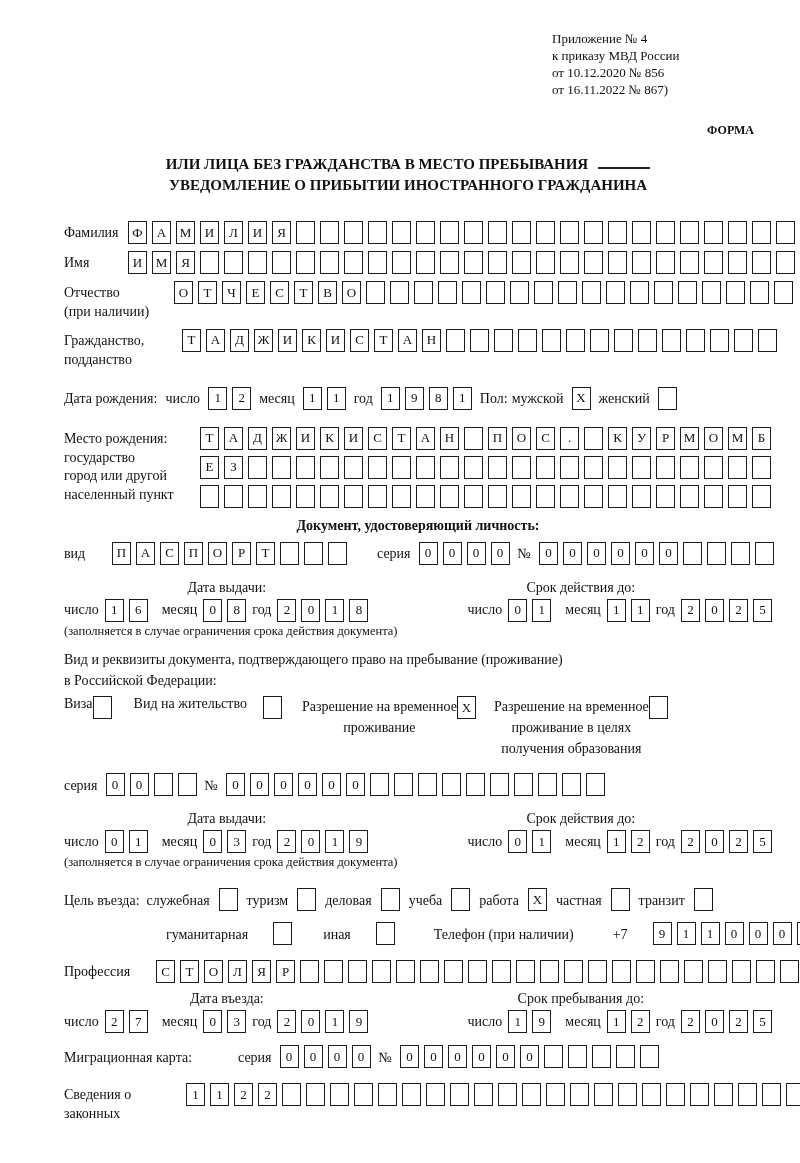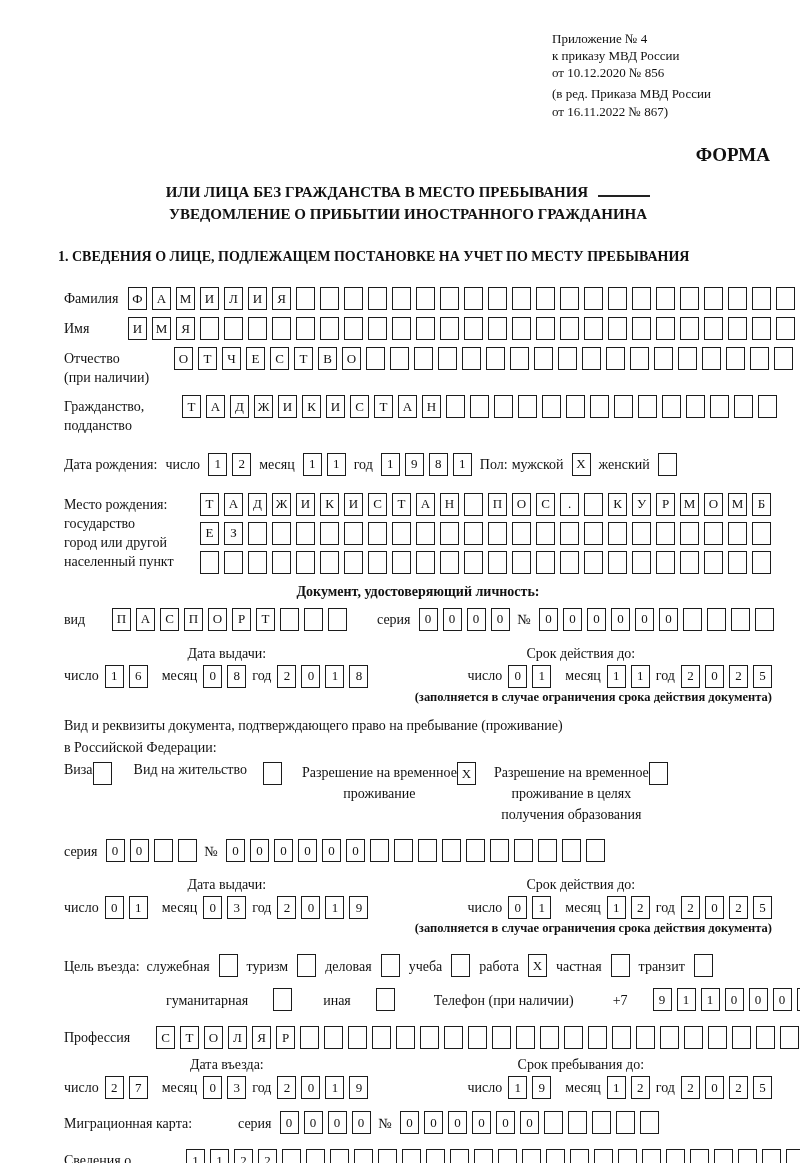--- a/index.html
+++ b/index.html
@@ -1,72 +1,70 @@
 <!DOCTYPE html>
 <html lang="ru"><head>
 <meta charset="utf-8">
 <style>
   html,body{margin:0;padding:0;background:#ffffff;}
   body{width:800px;min-height:1163px;font-family:"Liberation Serif","DejaVu Serif",serif;color:#111;}
   .page{padding:30px 28px 20px 64px;width:708px;}
 
   .hdr{margin-left:488px;font-size:13px;line-height:1.32;}
   .hdr .gap{margin-top:4px;}
-  .forma{font-weight:bold;font-size:19px;text-align:right;padding-right:2px;margin:24px 0 16px;}
+  .forma{font-weight:bold;font-size:12px;text-align:right;padding-right:2px;margin:24px 16px 16px;}
 
   .title{font-weight:bold;font-size:15px;text-align:center;line-height:1.45;margin-bottom:24px;margin-left:-20px;}
   .uline{display:inline-block;width:52px;border-bottom:2px solid #222;margin-left:10px;vertical-align:baseline;}
 
   .sect{font-weight:bold;font-size:14px;margin-bottom:22px;white-space:nowrap;margin-left:-6px;}
 
   .row{display:flex;align-items:flex-start;margin-bottom:7px;}
   .lbl{font-size:14px;padding-top:3px;flex:none;line-height:1.35;}
   .cells{display:inline-flex;gap:5px;flex:none;align-items:center;}
   .cell{flex:none;width:17px;height:21px;border:1.6px solid #1c1c1c;display:inline-flex;align-items:center;justify-content:center;font-size:13px;font-family:"Liberation Serif",serif;background:#fff;}
   .stack{display:flex;flex-direction:column;gap:6px;}
 
   .dochead{font-weight:bold;font-size:14px;text-align:center;margin:10px 0 8px;}
 
   .date2col{display:flex;margin-bottom:2px;}
   .dcol{}
   .dhead{font-size:14px;text-align:center;margin-bottom:3px;}
   .dline{display:flex;align-items:center;gap:6px;font-size:14px;}
   .dlbl{flex:none;}
-  .note{font-size:12.5px;text-align:right;margin:2px 0 10px;font-weight:bold;}
+  .note{font-size:12.5px;margin:2px 0 10px;}
 
   .plain{font-size:14px;line-height:1.55;margin-bottom:4px;}
 
   .optrow{display:flex;align-items:flex-start;gap:14px;margin-bottom:10px;}
   .opt{display:inline-flex;align-items:flex-start;gap:0;font-size:14px;}
   .optlines{text-align:center;line-height:1.5;}
 
   .inl{display:inline-flex;align-items:center;gap:7px;font-size:14px;flex-wrap:nowrap;}
   .sp-lg{width:14px;flex:none;}
 </style>
 </head>
 <body>
 
 <div class="page">
 
   <div class="hdr">
     <div>Приложение № 4</div>
     <div>к приказу МВД России</div>
     <div>от 10.12.2020 № 856</div>
-    <div class="gap">(в ред. Приказа МВД России</div>
     <div>от 16.11.2022 № 867)</div>
   </div>
 
   <div class="forma">ФОРМА</div>
 
   <div class="title">
     <div><span>ИЛИ ЛИЦА БЕЗ ГРАЖДАНСТВА В МЕСТО ПРЕБЫВАНИЯ</span><span class="uline"></span></div>
     <div>УВЕДОМЛЕНИЕ О ПРИБЫТИИ ИНОСТРАННОГО ГРАЖДАНИНА</div>
   </div>
 
-  <div class="sect">1. СВЕДЕНИЯ О ЛИЦЕ, ПОДЛЕЖАЩЕМ ПОСТАНОВКЕ НА УЧЕТ ПО МЕСТУ ПРЕБЫВАНИЯ</div>
 
   
   <div class="row">
     <span class="lbl" style="width:64px;">Фамилия</span>
     <span class="cells">
         <span class="cell">Ф</span>
         <span class="cell">А</span>
         <span class="cell">М</span>
         <span class="cell">И</span>
         <span class="cell">Л</span>

